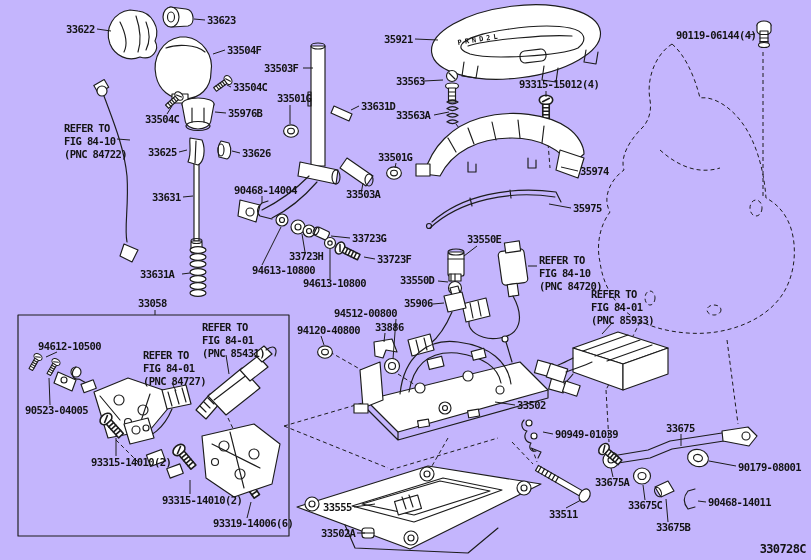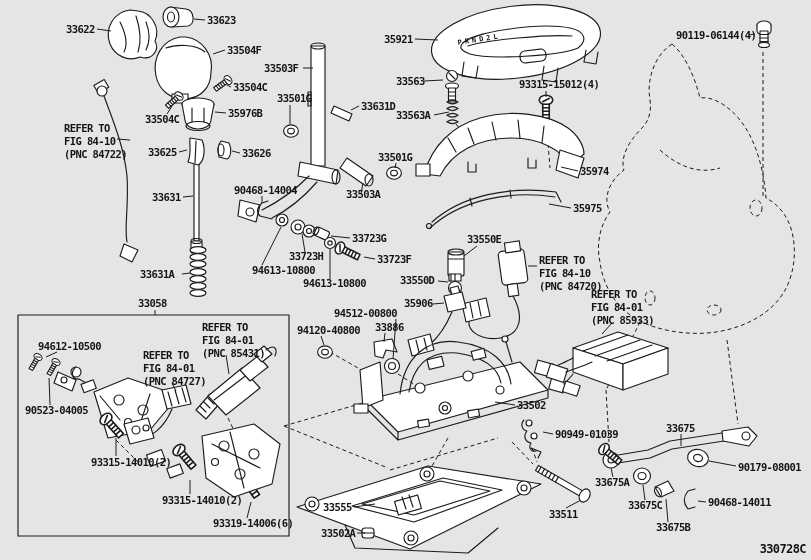--- a/index.html
+++ b/index.html
@@ -1,16 +1,16 @@
 <!DOCTYPE html>
 <html><head>
 <meta charset="utf-8">
 <style>
   html,body{margin:0;padding:0;background:#fff;}
-  #stage{position:relative;width:811px;height:560px;background:#e5e5e5;overflow:hidden;}
+  #stage{position:relative;width:811px;height:560px;background:#c4b5fd;overflow:hidden;}
   svg{display:block;}
   .art *{stroke:#1c1c1c;stroke-width:1.15;fill:none;stroke-linecap:round;stroke-linejoin:round;}
   .art .w{fill:#ffffff;}
   .dashart *{stroke:#1c1c1c;stroke-width:1;fill:none;stroke-dasharray:4 3;stroke-linejoin:round;}
   #leader-layer line{stroke:#1c1c1c;stroke-width:1;}
   #dash-layer line{stroke:#1c1c1c;stroke-width:1;stroke-dasharray:4 3;}
   .plabel{font-family:"DejaVu Sans Mono","Liberation Mono",monospace;font-weight:bold;
           font-size:10.5px;letter-spacing:-0.6px;fill:#141414;}
 </style>
 </head>

